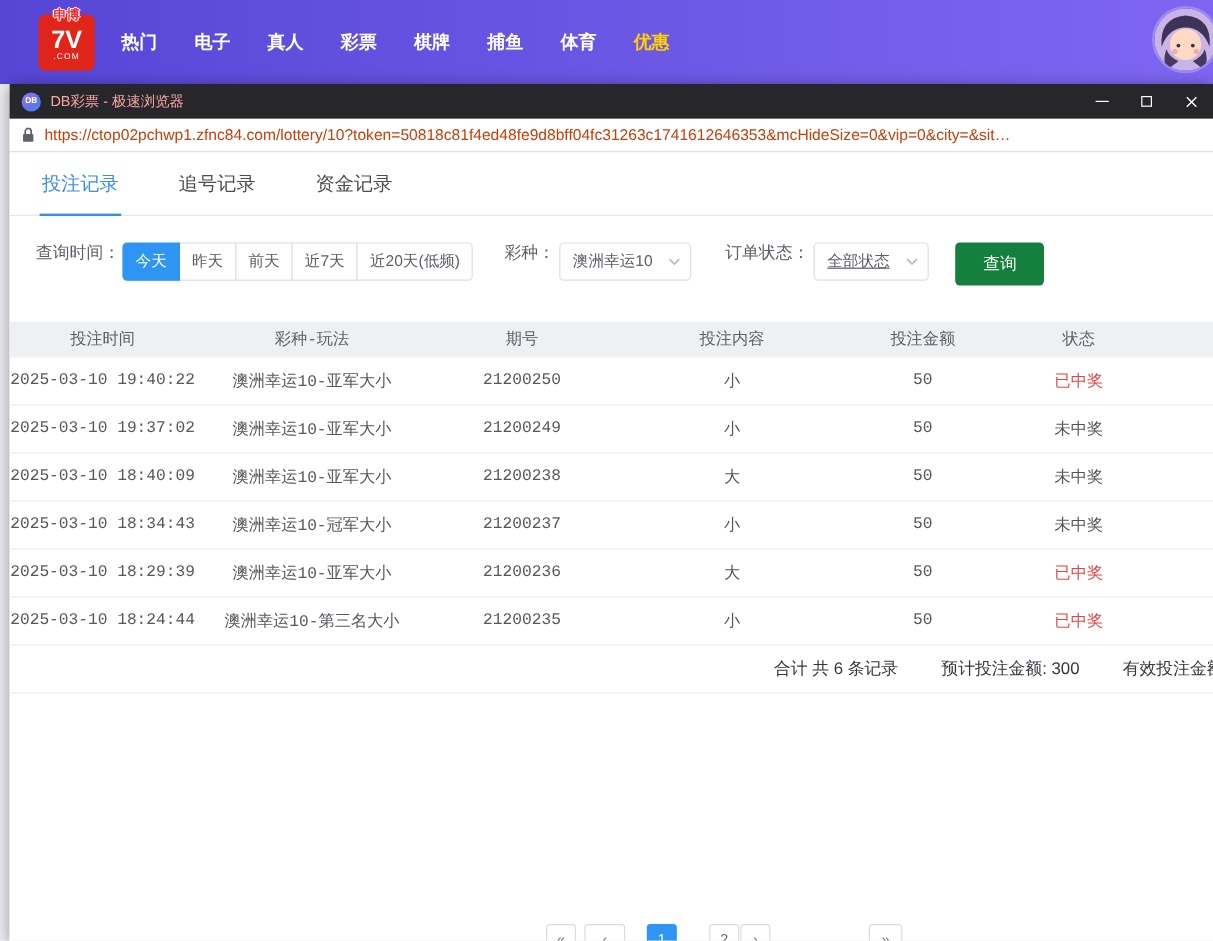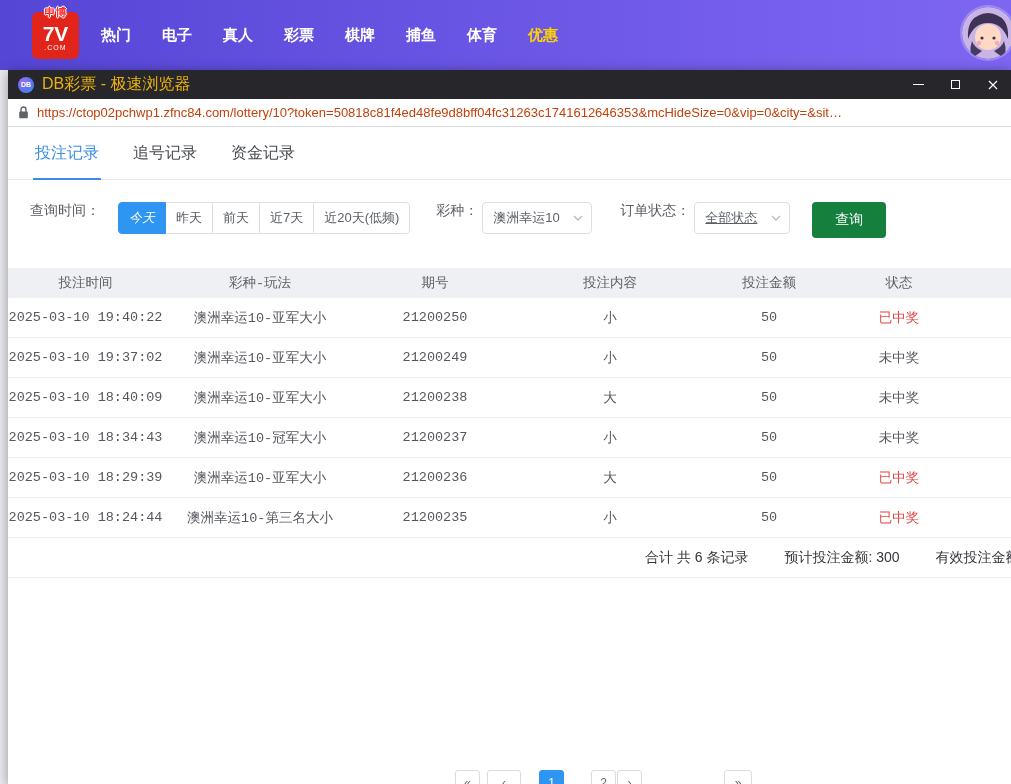--- a/index.html
+++ b/index.html
@@ -47,39 +47,39 @@
   .titlebar {
     height:29px; background:#26262b; flex:0 0 29px;
     display:flex; align-items:center; padding-left:10px; gap:8px;
   }
   .favicon {
     width:16px; height:16px; border-radius:50%;
     background:radial-gradient(circle at 35% 30%,#9d6ff5 0%,#5a74ec 55%,#3c9bf0 100%);
     display:flex; align-items:center; justify-content:center;
     color:#fff; font-size:7px; font-weight:bold;
   }
-  .title-text { color:#eab308; font-size:16px; }
+  .title-text { color:#fca5a5; font-size:12px; }
   .win-controls { margin-left:auto; display:flex; height:100%; }
   .ctrl { width:37px; height:100%; display:flex; align-items:center; justify-content:center; cursor:pointer; }
   .min-glyph { display:block; width:11px; height:1px; background:#fff; }
   .max-glyph { display:block; width:9px; height:9px; border:1px solid #fff; }
 
   .addressbar {
     height:28px; flex:0 0 28px; background:#fff;
     border-bottom:1px solid #d8dade;
     display:flex; align-items:center; padding:0 10px; gap:8px;
   }
   .url { font-size:13px; color:#c2410c; white-space:nowrap; overflow:hidden; cursor:text; flex:1; }
 
   .content { flex:1; position:relative; background:#fff; overflow:hidden; }
 
   
   .tabbar {
     height:53px; border-bottom:1px solid #e4e7ed;
-    display:flex; gap:30px; padding-left:25px; align-items:flex-end;
+    display:flex; gap:46px; padding-left:25px; align-items:flex-end;
   }
   .tab {
     padding:0 2px 15px; font-size:16px; color:#4a4d52;
     position:relative; cursor:pointer; white-space:nowrap;
   }
   .tab.active { color:#3a8ee6; }
   .tab.active::after {
     content:""; position:absolute; left:0; right:0; bottom:-1px;
     height:2px; background:#3a8ee6;
   }
@@ -89,21 +89,21 @@
     display:flex; 
     margin:22px 0 0 22px; font-size:14px; color:#5a5e66;
   }
   .flt-label { white-space:nowrap; }
   .seg { display:flex; margin-left:2px; }
   .seg .seg-btn {
     height:32px; padding:0 10px; border:1px solid #dcdfe6; background:#fff;
     color:#5a5e66; font-size:13px; margin-left:-1px;
     display:flex; align-items:center; cursor:pointer; white-space:nowrap;
   }
-  .seg .seg-btn:first-child { border-radius:4px 0 0 4px; margin-left:16px;font-style:italic; }
+  .seg .seg-btn:first-child { border-radius:4px 0 0 4px; margin-left:0; }
   .seg .seg-btn:last-child  { border-radius:0 4px 4px 0; }
   .seg .seg-btn.active { background:#2e95f2; border-color:#2e95f2; color:#fff; position:relative; z-index:1; }
   .lbl-lottery { margin-left:26px; }
   .lbl-status  { margin-left:28px; }
   .select {
     height:32px; border:1px solid #dcdfe6; border-radius:4px;
     display:flex; align-items:center; justify-content:space-between;
     padding:0 8px 0 10px; color:#5a5e66; font-size:13px;
     cursor:pointer; margin-left:4px; white-space:nowrap;
   }

